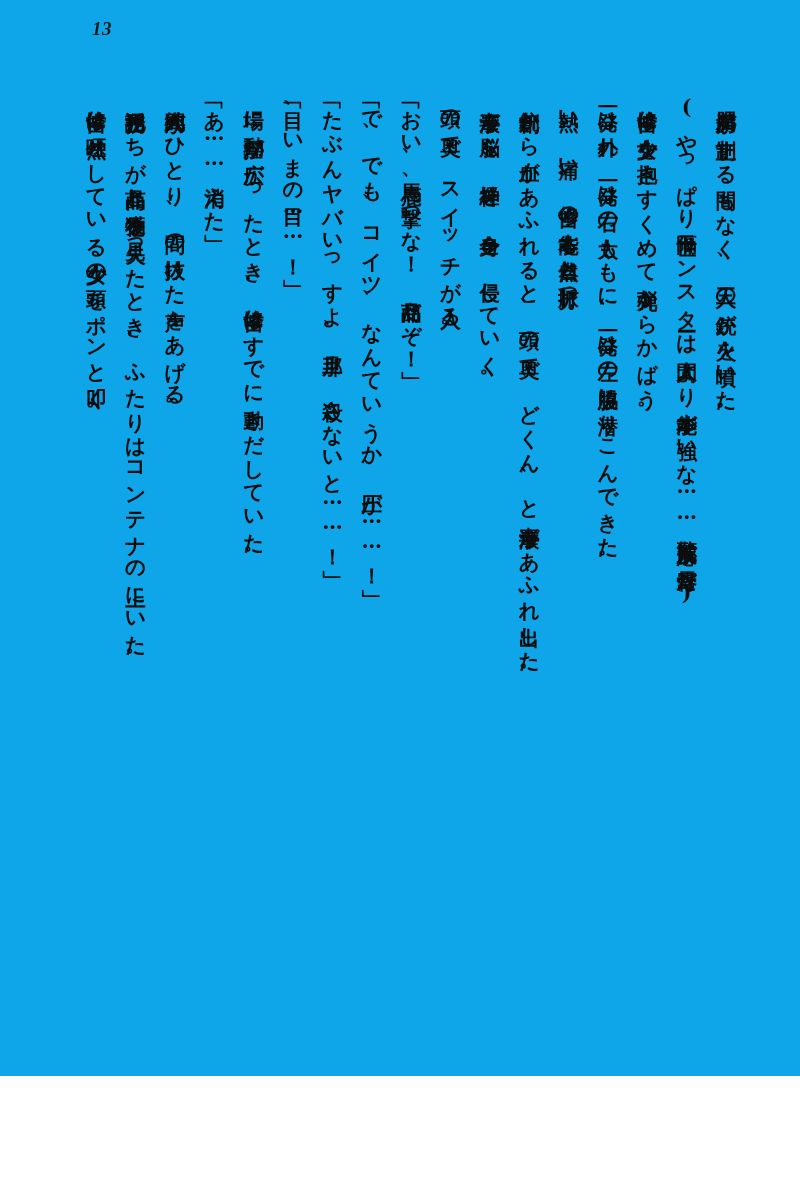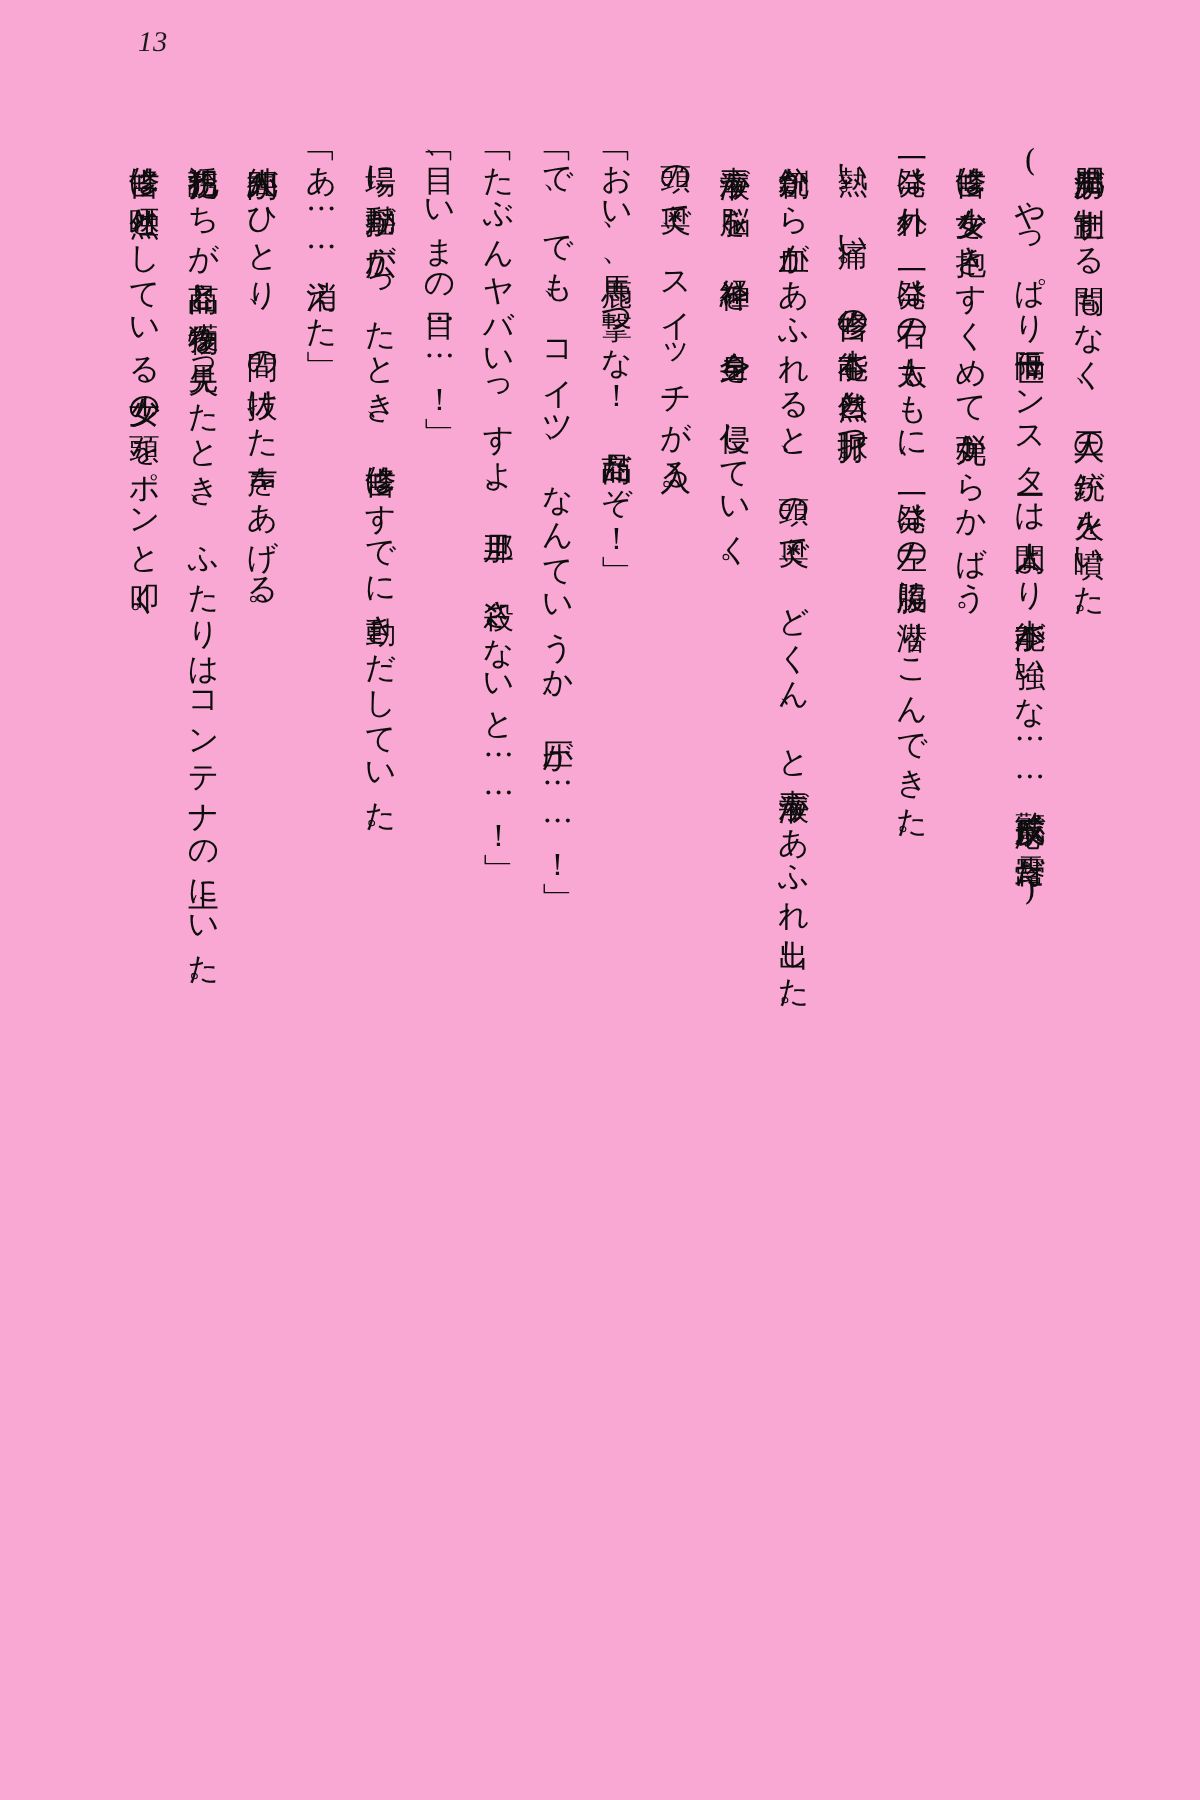--- a/index.html
+++ b/index.html
@@ -10,23 +10,24 @@
   body {
     width: 800px;
     height: 1200px;
     overflow: hidden;
     font-family: "Liberation Serif", "DejaVu Serif", serif;
     color: #111111;
   }
   .page {
     position: relative;
     width: 800px;
-    height: 1200px;
-    background: #f9a8d4;
+    height: 1076px;
+    background: #0ea5e9;
     box-sizing: border-box;
+    font-weight: bold;
   }
   .page-number {
     position: absolute;
     top: 18px;
     left: 92px;
     font-size: 19px;
     font-family: "Liberation Serif", "DejaVu Serif", serif;
     font-style: italic;
     color: #1a1a1a;
     letter-spacing: 0.5px;

